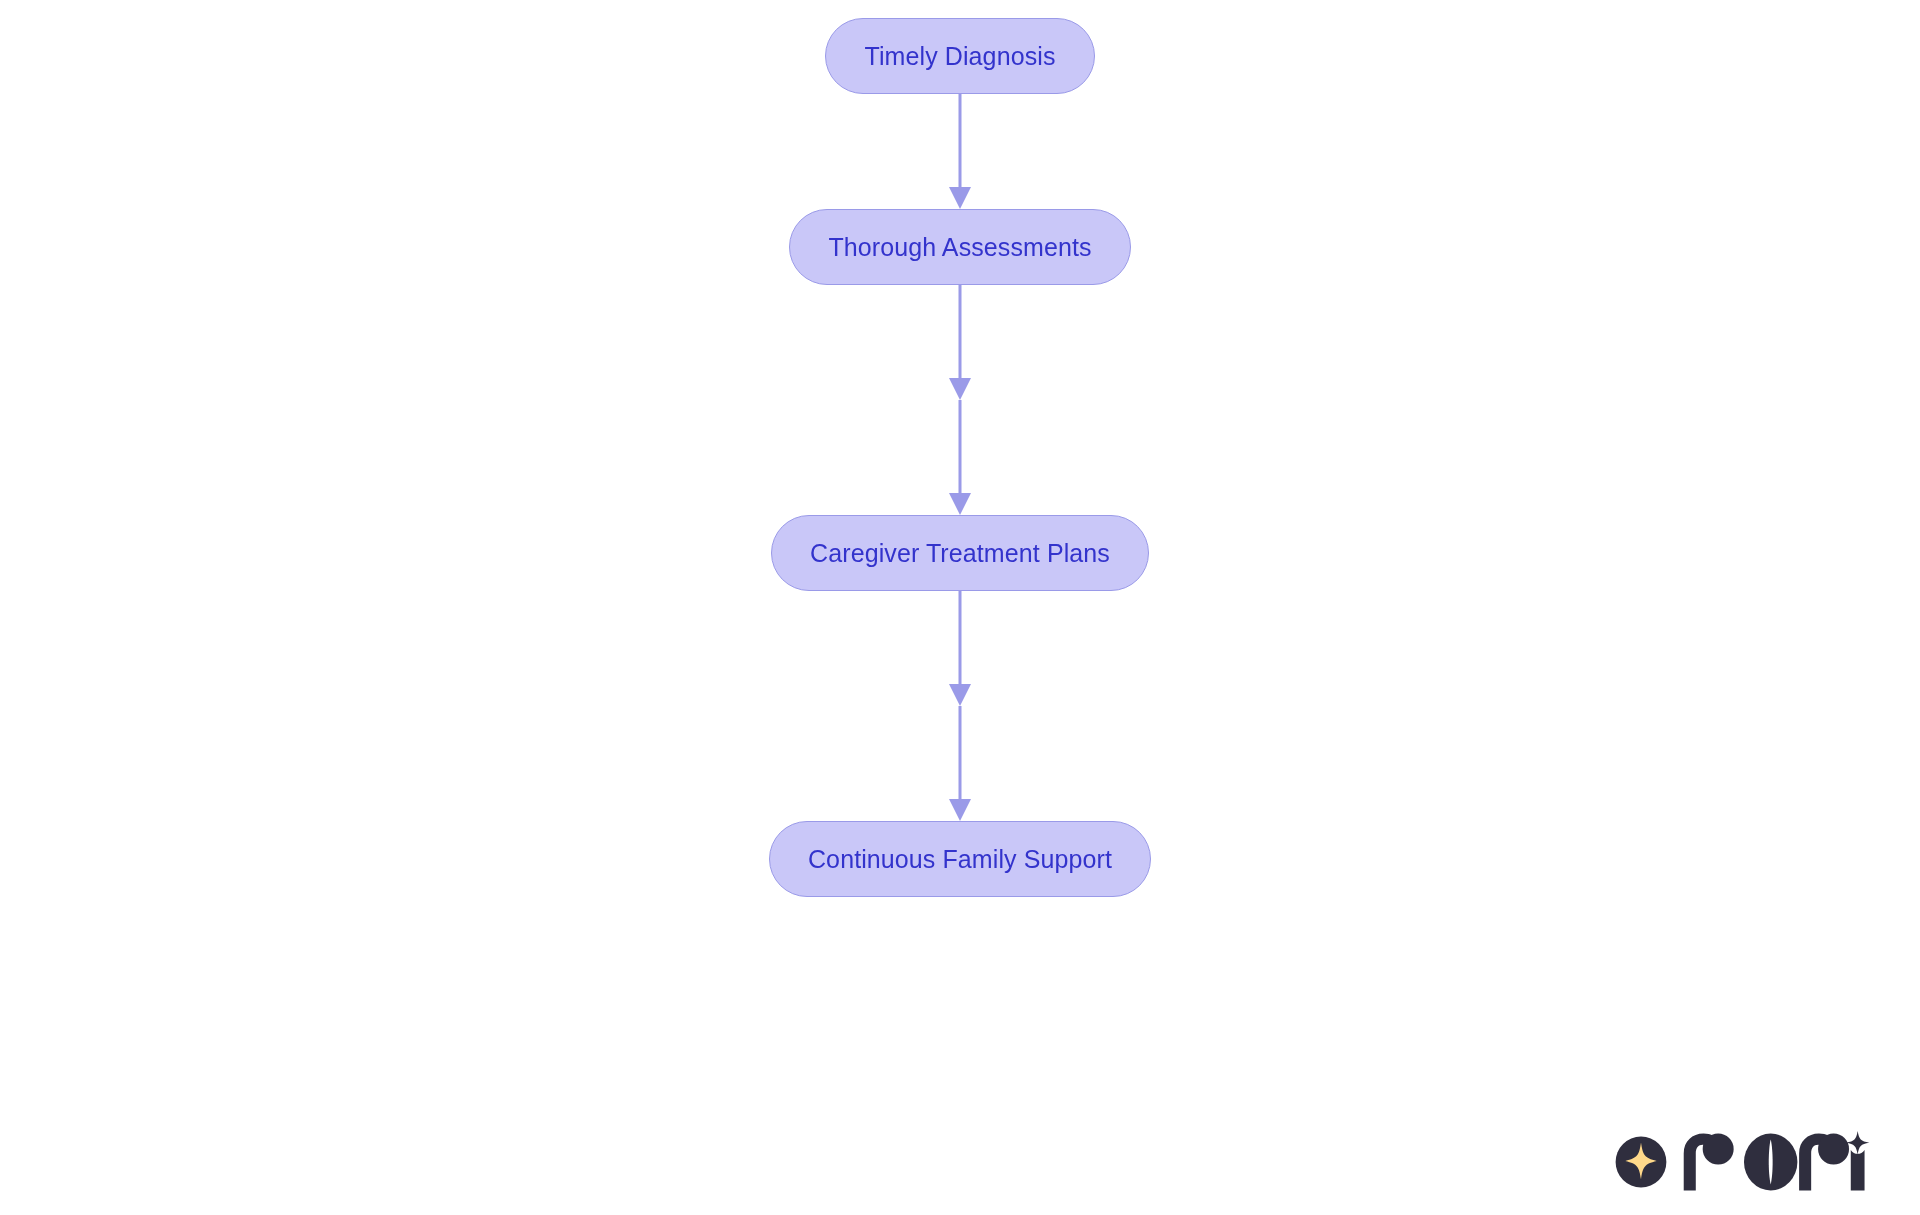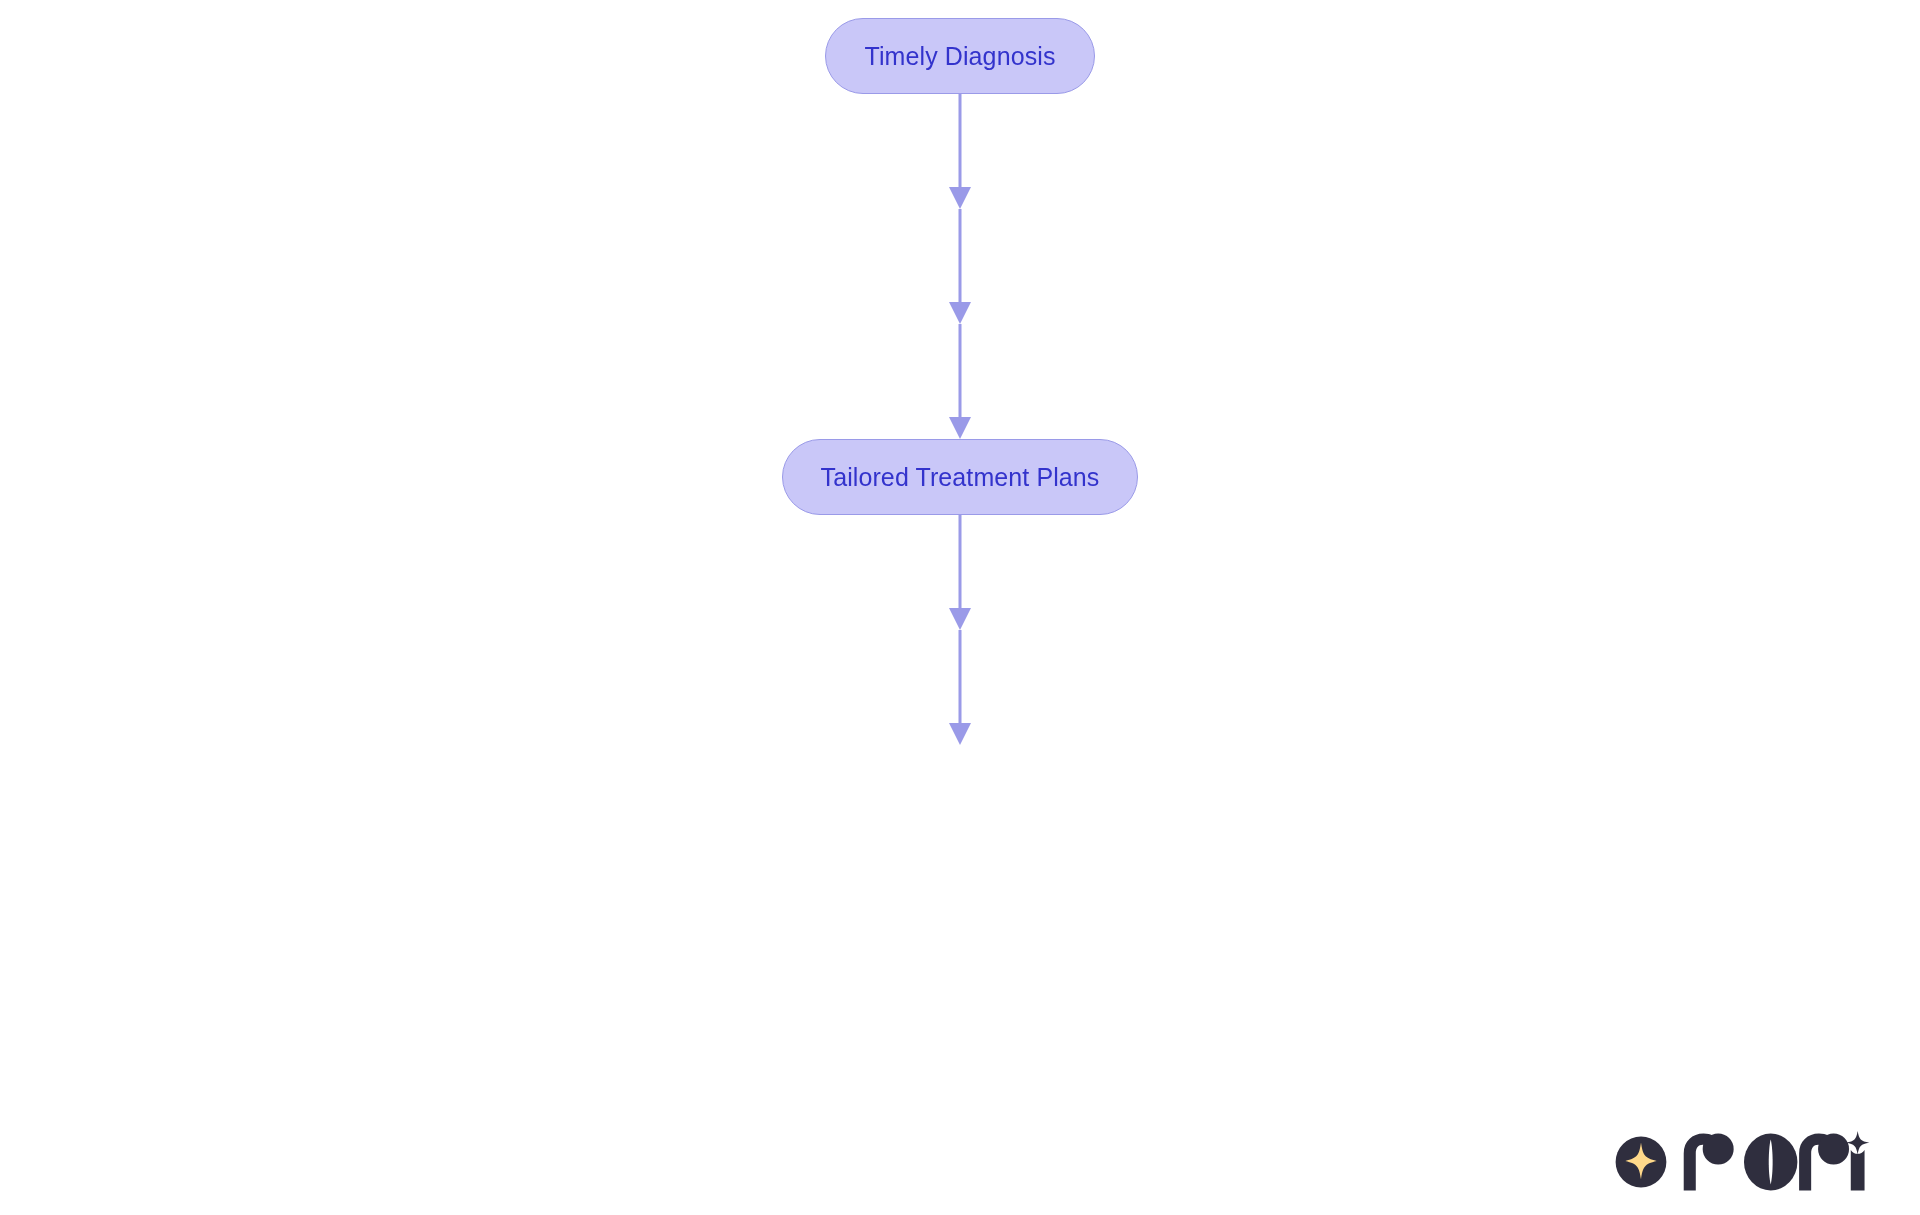--- a/index.html
+++ b/index.html
@@ -110,47 +110,53 @@
 
     <div class="node">
       <span class="node-label">Timely Diagnosis</span>
     </div>
 
     <div class="connector">
       <span class="shaft"></span>
       <span class="head"></span>
     </div>
 
+    <div class="node">
+      <span class="node-label">Thorough Assessments</span>
+    </div>
 
     <div class="connector">
       <span class="shaft"></span>
       <span class="head"></span>
     </div>
 
 
     <div class="connector">
       <span class="shaft"></span>
       <span class="head"></span>
     </div>
 
     <div class="node">
-      <span class="node-label">Tailored Treatment Plans</span>
+      <span class="node-label">Caregiver Treatment Plans</span>
     </div>
 
     <div class="connector">
       <span class="shaft"></span>
       <span class="head"></span>
     </div>
 
 
     <div class="connector">
       <span class="shaft"></span>
       <span class="head"></span>
     </div>
 
+    <div class="node">
+      <span class="node-label">Continuous Family Support</span>
+    </div>
 
   </div>
 
   <div class="brand-logo">
 
     <svg class="brand-mark" viewBox="0 0 100 100">
       <circle cx="50" cy="50" r="47" fill="#2f2e3e"></circle>
       <path d="M50 14 C53.5 37 56 42.5 79 48 C56 53.5 53.5 59 50 82 C46.5 59 44 53.5 21 48 C44 42.5 46.5 37 50 14 Z" fill="#ffd98a"></path>
     </svg>
 

